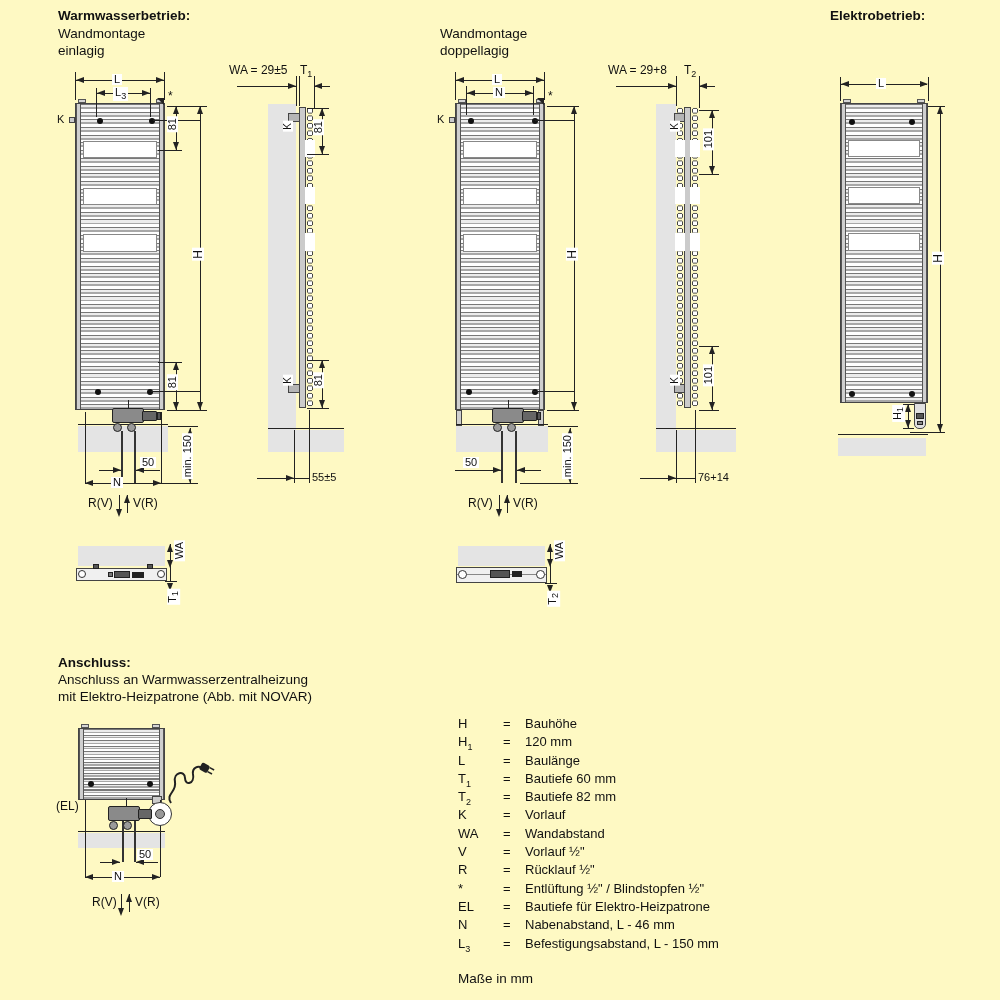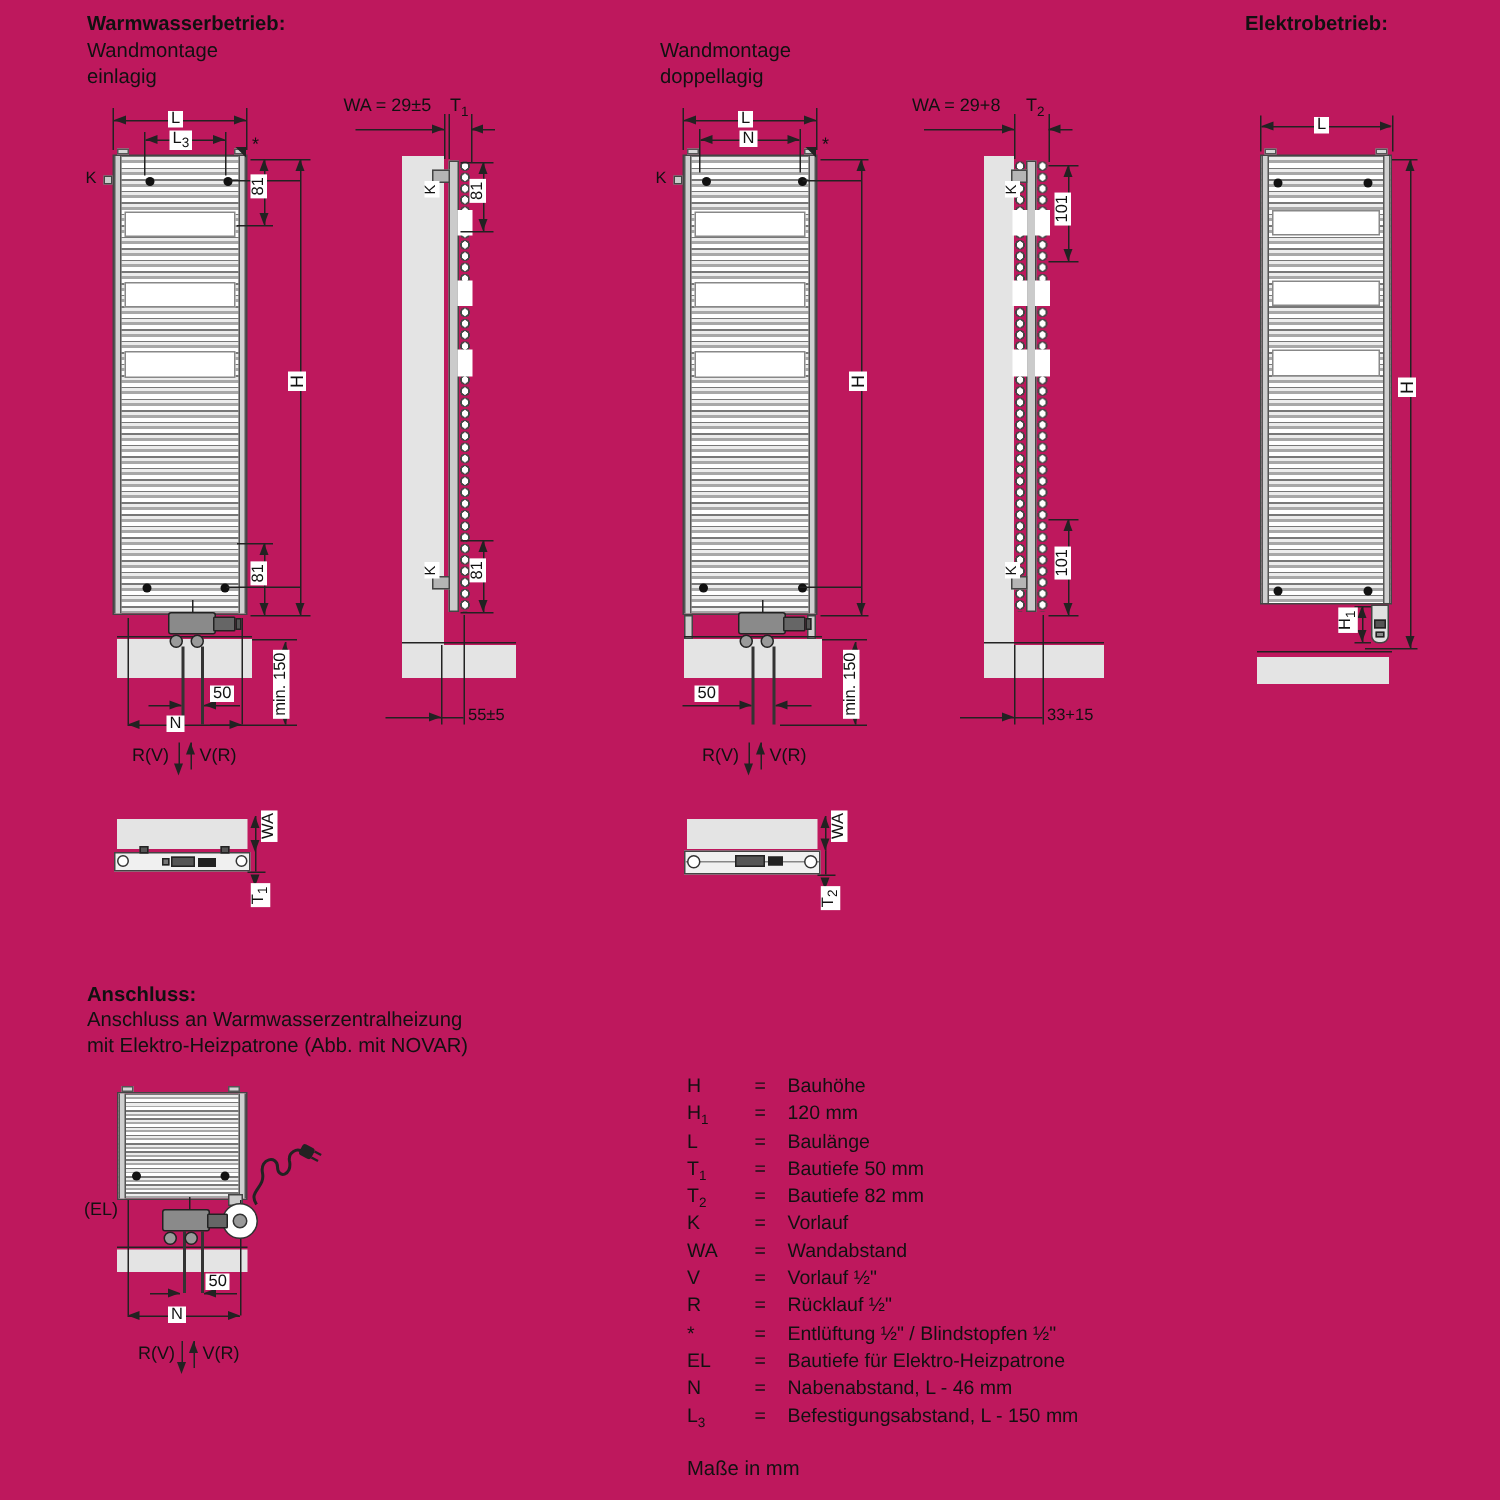--- a/index.html
+++ b/index.html
@@ -1,17 +1,17 @@
 <!DOCTYPE html>
 <html><head>
 <meta charset="utf-8">
 <style>
   html,body{margin:0;padding:0;background:#fff}
   *{box-sizing:border-box}
-  .canvas{position:relative;width:1000px;height:1000px;background:#be185d;
+  .canvas{position:relative;width:1000px;height:1000px;background:#fef9c3;
           font-family:"Liberation Sans",sans-serif;color:#111;overflow:hidden}
   .lb{position:absolute;font-size:12px;line-height:1.15;white-space:nowrap;z-index:4}
   .sm{font-size:11px}
   .b{font-weight:bold;font-size:13.5px}
   .t13{font-size:13.5px}
   .dl{position:absolute;background:#fff;font-size:11px;line-height:1;padding:0 2px;
       white-space:nowrap;z-index:5;text-align:center}
   .vt{position:absolute;writing-mode:vertical-rl;transform:rotate(180deg);font-size:11px;
       line-height:1;background:#fff;padding:2px 0;white-space:nowrap;z-index:5}
   .hl{position:absolute;height:1px;background:#222;z-index:2}
@@ -380,21 +380,21 @@
     <div class="ar ar-u" style="left:709px;top:346px"></div>
     <div class="ar ar-d" style="left:709px;top:402px"></div>
     <div class="hl" style="left:699px;top:410px;width:20px"></div>
     <div class="vt" style="left:703px;top:364px">101</div>
 
     <div class="vl" style="left:676px;top:430px;height:53px"></div>
     <div class="vl" style="left:695px;top:410px;height:73px"></div>
     <div class="hl" style="left:640px;top:478px;width:36px"></div>
     <div class="ar ar-r" style="left:668px;top:475px"></div>
     <div class="hl" style="left:676px;top:478px;width:19px"></div>
-    <div class="lb sm" style="left:698px;top:471px">33+15</div>
+    <div class="lb sm" style="left:698px;top:471px">76+14</div>
   </div>
 
   <div style="position:absolute">
     <div class="vl" style="left:840px;top:77px;height:24px"></div>
     <div class="vl" style="left:928px;top:77px;height:24px"></div>
     <div class="hl" style="left:841px;top:84px;width:86px"></div>
     <div class="ar ar-l" style="left:841px;top:81px"></div>
     <div class="ar ar-r" style="left:920px;top:81px"></div>
     <div class="dl" style="left:876px;top:78px">L</div>
 
@@ -507,21 +507,21 @@
         <span class="ltxt">120 mm</span>
       </div>
     <div class="lrow">
         <span class="lsym"><span>L</span><sub></sub></span>
         <span class="leq">=</span>
         <span class="ltxt">Baulänge</span>
       </div>
     <div class="lrow">
         <span class="lsym"><span>T</span><sub>1</sub></span>
         <span class="leq">=</span>
-        <span class="ltxt">Bautiefe 50 mm</span>
+        <span class="ltxt">Bautiefe 60 mm</span>
       </div>
     <div class="lrow">
         <span class="lsym"><span>T</span><sub>2</sub></span>
         <span class="leq">=</span>
         <span class="ltxt">Bautiefe 82 mm</span>
       </div>
     <div class="lrow">
         <span class="lsym"><span>K</span><sub></sub></span>
         <span class="leq">=</span>
         <span class="ltxt">Vorlauf</span>

